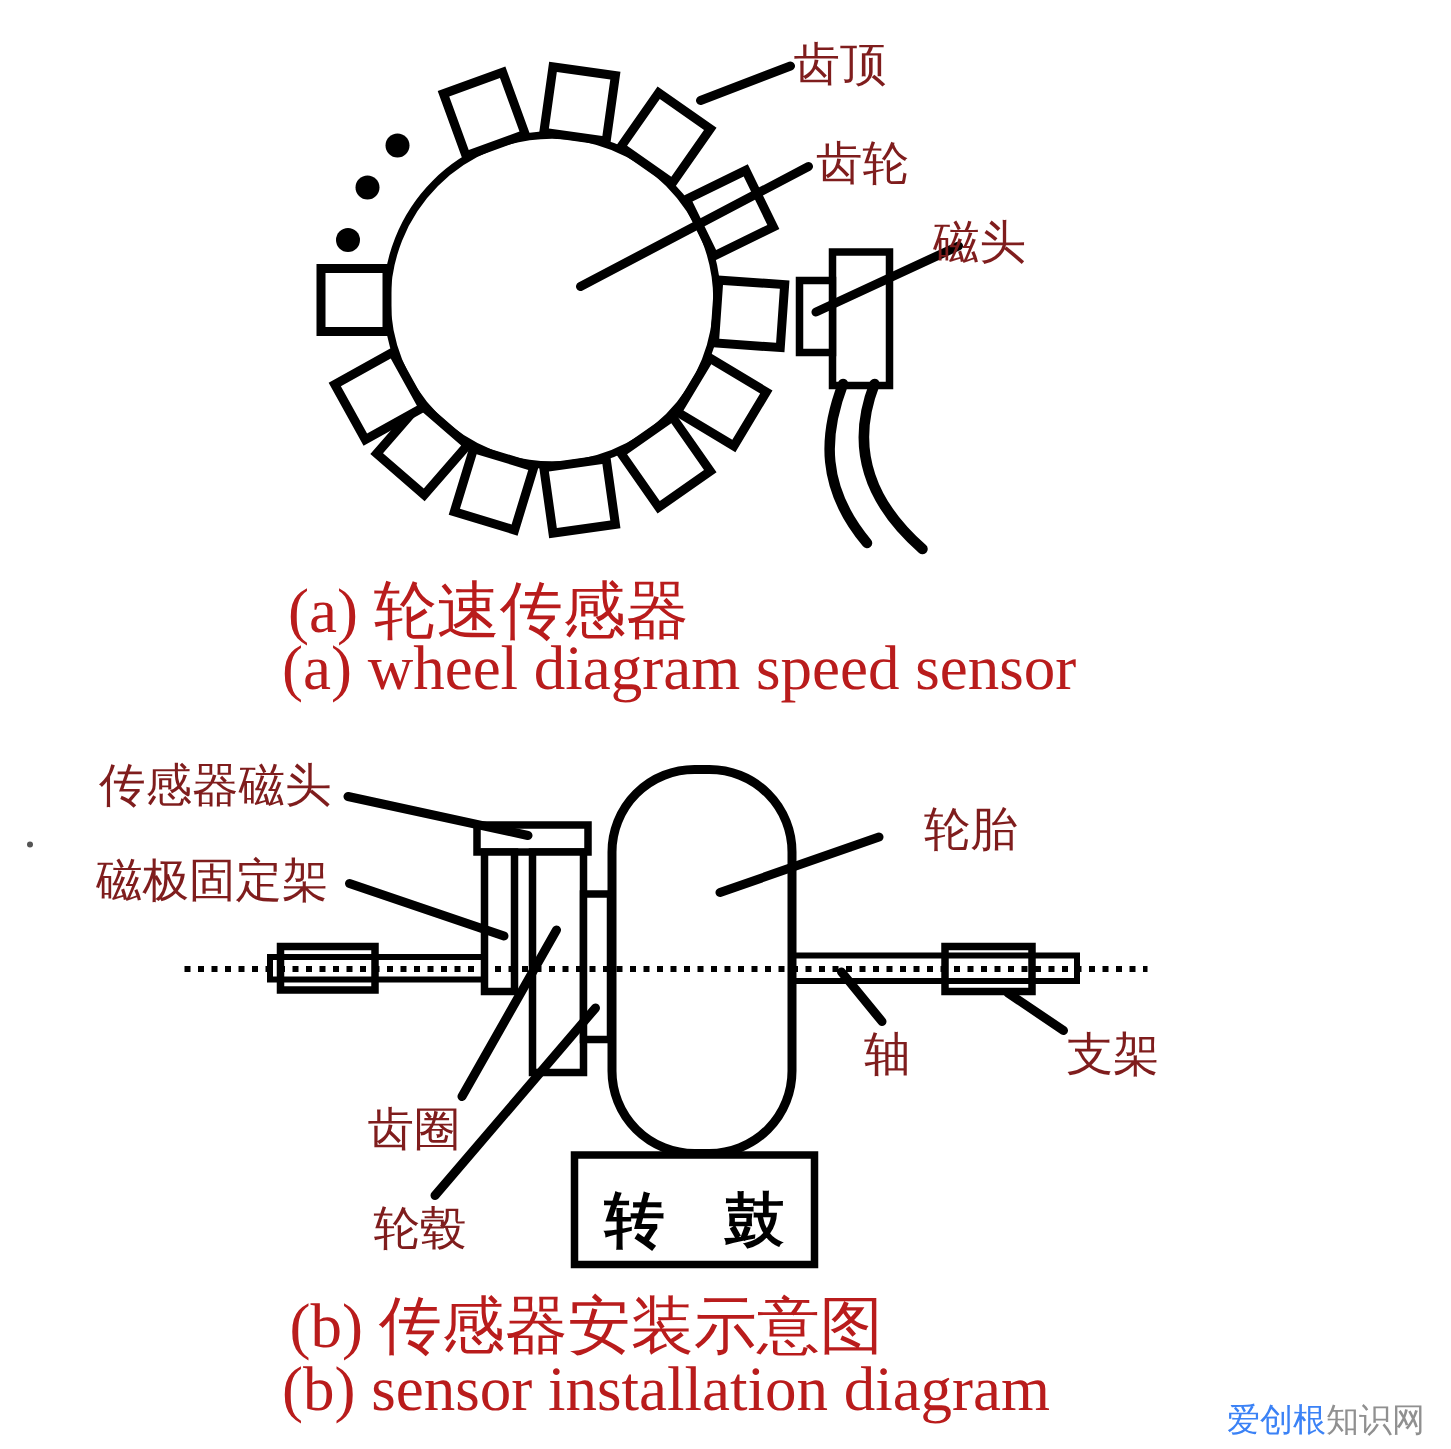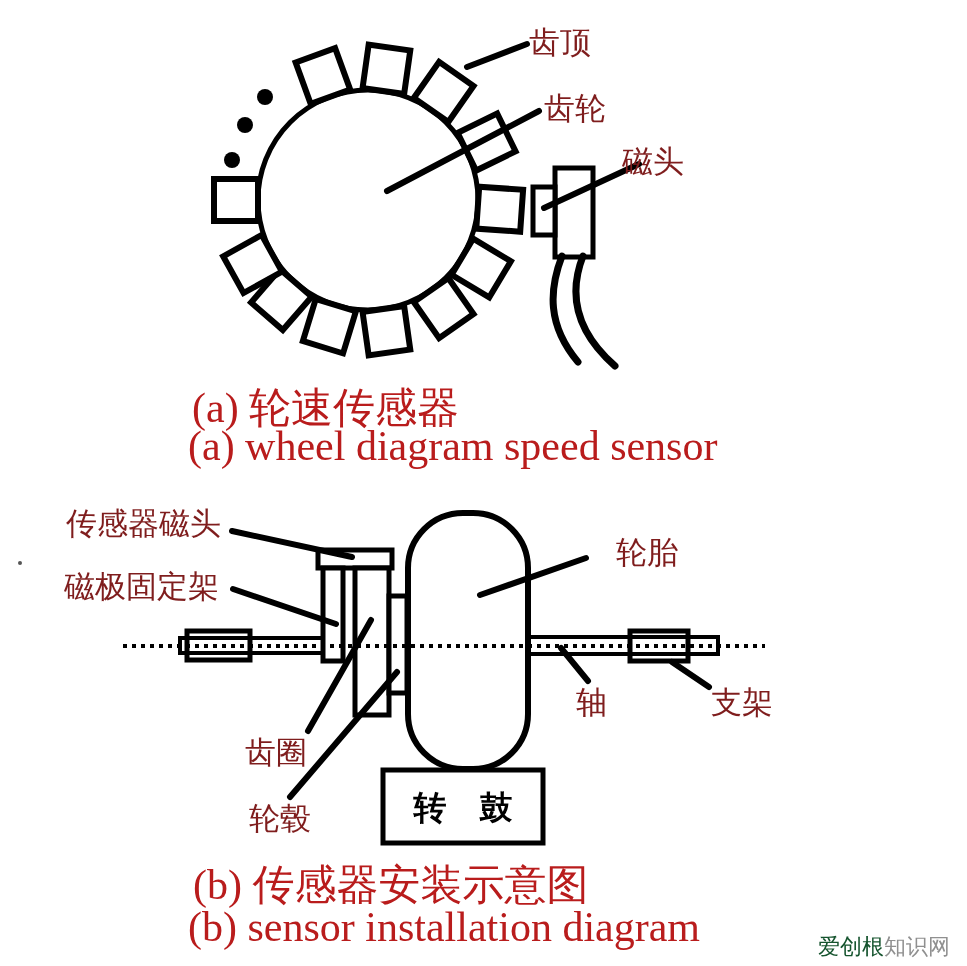--- a/index.html
+++ b/index.html
@@ -24,21 +24,21 @@
     position:absolute;
     font-size:42px;
     line-height:1.05;
     white-space:nowrap;
     color:#b91c1c;
   }
   .drum-label{
     position:absolute;
     left:383px;top:786px;width:160px;
     text-align:center;
-    font-size:33px;font-weight:600;
+    font-size:40px;font-weight:600;
     color:#000;
   }
   .watermark{
     position:absolute;
     right:17px;top:932px;
     font-family:"Liberation Sans","DejaVu Sans",sans-serif;
     font-size:22px;
     white-space:nowrap;
   }
 </style>
@@ -138,16 +138,16 @@
   <div class="lbl" style="left:588px;top:537px;margin-left:28px;">轮胎</div>
   <div class="lbl" style="left:576px;top:687px;">轴</div>
   <div class="lbl" style="left:687px;top:687px;margin-left:24px;">支架</div>
   <div class="lbl" style="left:245px;top:737px;">齿圈</div>
   <div class="lbl" style="left:249px;top:803px;">轮毂</div>
   <div class="drum-label">转　鼓</div>
   <div class="caption" style="left:193px;top:863px;text-align:right;">(b) 传感器安装示意图</div>
   <div class="caption" style="left:188px;top:905px;">(b) sensor installation diagram</div>
 
   <div class="watermark">
-    <span style="color:#14532d;">爱创根</span><span style="color:#909090;font-family:Liberation Serif, serif;">知识网</span>
+    <span style="color:#3b82f6;">爱创根</span><span style="color:#909090;font-family:Liberation Serif, serif;">知识网</span>
   </div>
 
 </div>
 
 </body></html>

